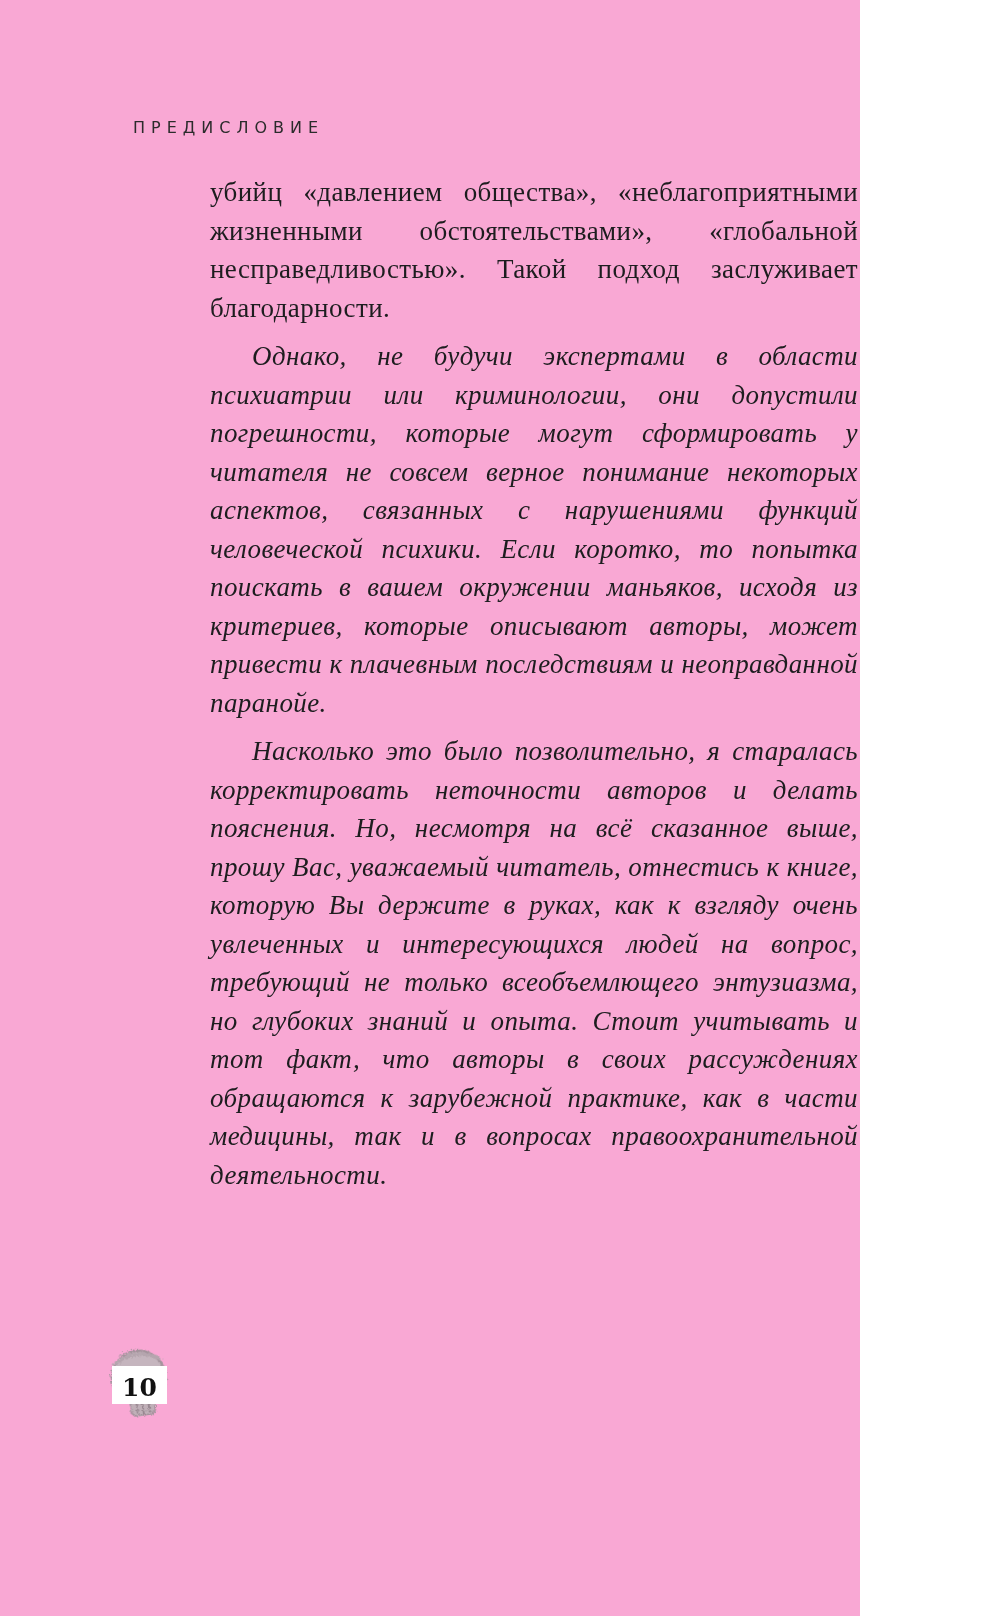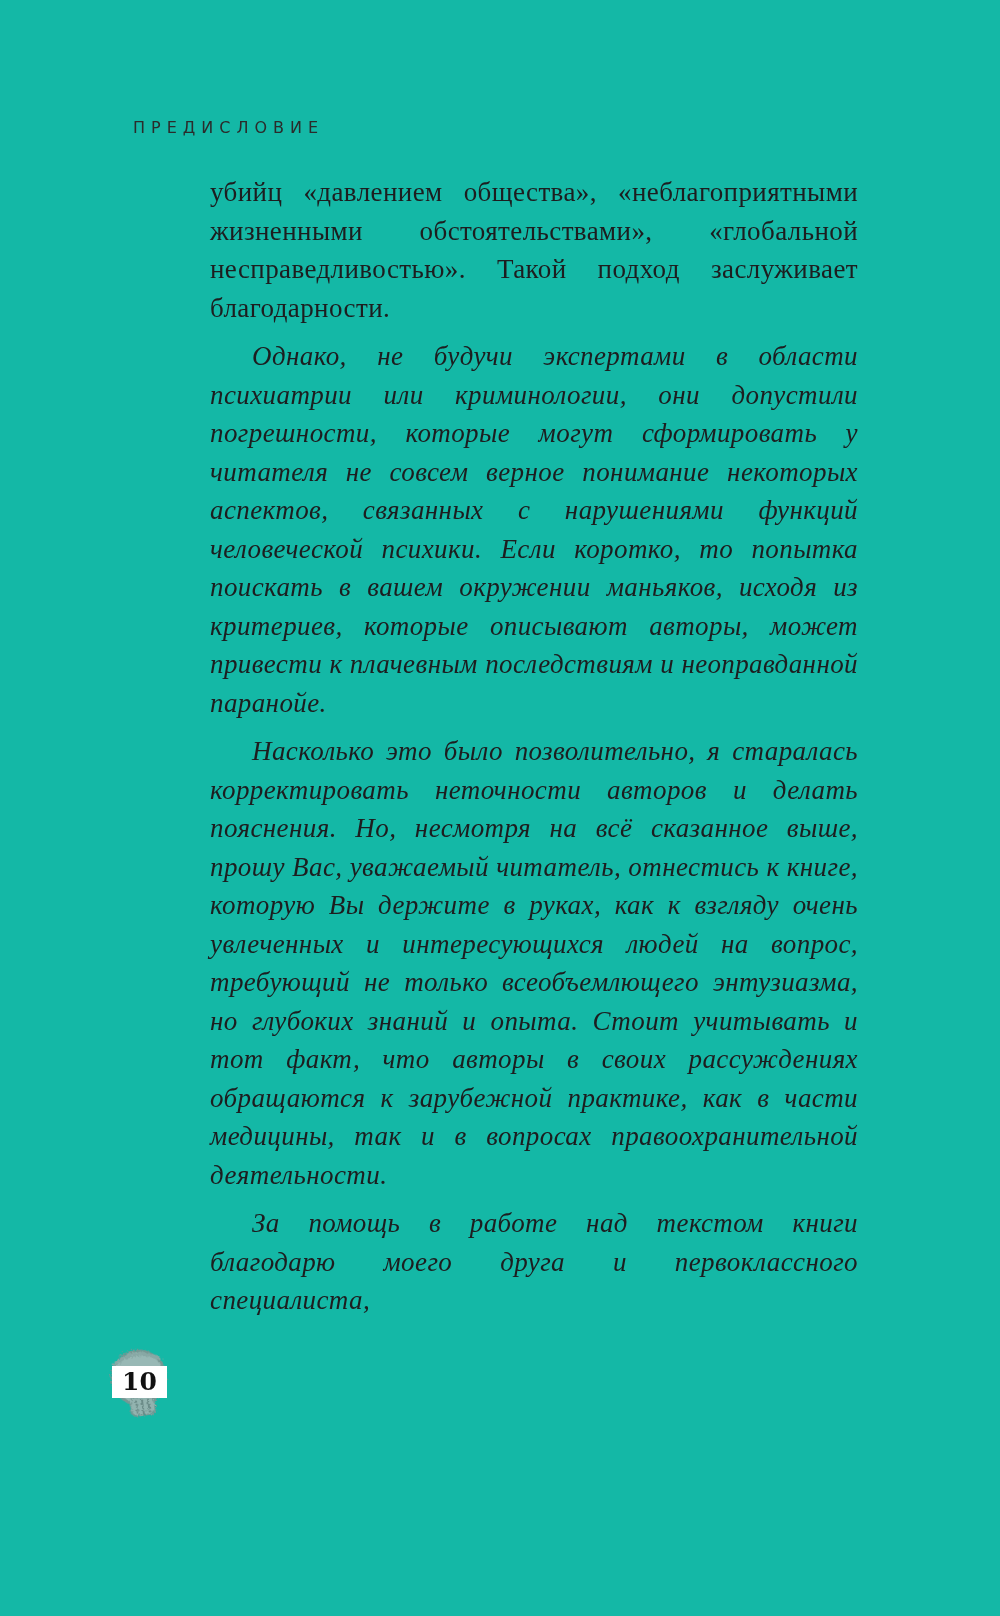--- a/index.html
+++ b/index.html
@@ -2,23 +2,23 @@
 <html lang="ru"><head>
 <meta charset="utf-8">
 <style>
   html, body {
     margin: 0;
     padding: 0;
     background: #ffffff;
   }
   .page {
     position: relative;
-    width: 1000px;
+    width: 860px;
     height: 1616px;
-    background: #14b8a6;
+    background: #f9a8d4;
     overflow: hidden;
     font-family: "Liberation Serif", serif;
   }
   .running-header {
     position: absolute;
     left: 133px;
     top: 118px;
     font-family: "DejaVu Sans", sans-serif;
     font-size: 16px;
     font-weight: 500;
@@ -53,39 +53,38 @@
     top: 1340px;
     width: 86px;
     height: 92px;
     opacity: 0.8;
   }
   .page-number {
     position: absolute;
     left: 112px;
     top: 1366px;
     background: #ffffff;
-    padding: 1px 10px 2px 10px;
+    padding: 7px 10px 2px 10px;
     font-family: "DejaVu Serif", serif;
     font-size: 25px;
     font-weight: bold;
     color: #111111;
   }
 </style>
 </head>
 <body>
 
 <div class="page">
 
   <div class="running-header">ПРЕДИСЛОВИЕ</div>
 
   <div class="content">
     <p>убийц «давлением общества», «неблагоприятными жизненными обстоятельствами», «глобальной несправедливостью». Такой подход заслуживает благодарности.</p>
     <p class="indent">Однако, не будучи экспертами в области психиатрии или криминологии, они допустили погрешности, которые могут сформировать у читателя не совсем верное понимание некоторых аспектов, связанных с нарушениями функций человеческой психики. Если коротко, то попытка поискать в вашем окружении маньяков, исходя из критериев, которые описывают авторы, может привести к плачевным последствиям и неоправданной паранойе.</p>
     <p class="indent">Насколько это было позволительно, я старалась корректировать неточности авторов и делать пояснения. Но, несмотря на всё сказанное выше, прошу Вас, уважаемый читатель, отнестись к книге, которую Вы держите в руках, как к взгляду очень увлеченных и интересующихся людей на вопрос, требующий не только всеобъемлющего энтузиазма, но глубоких знаний и опыта. Стоит учитывать и тот факт, что авторы в своих рассуждениях обращаются к зарубежной практике, как в части медицины, так и в вопросах правоохранительной деятельности.</p>
-    <p class="indent">За помощь в работе над текстом книги благодарю моего друга и первоклассного специалиста,</p>
   </div>
 
   <div class="stamp">
     <svg viewBox="0 0 100 100" width="86" height="92" aria-hidden="true">
       <defs>
         <filter id="grain" x="-20%" y="-20%" width="140%" height="140%">
           <feTurbulence type="fractalNoise" baseFrequency="0.55" numOctaves="3" result="noise"></feTurbulence>
           <feDisplacementMap in="SourceGraphic" in2="noise" scale="7"></feDisplacementMap>
         </filter>
       </defs>

